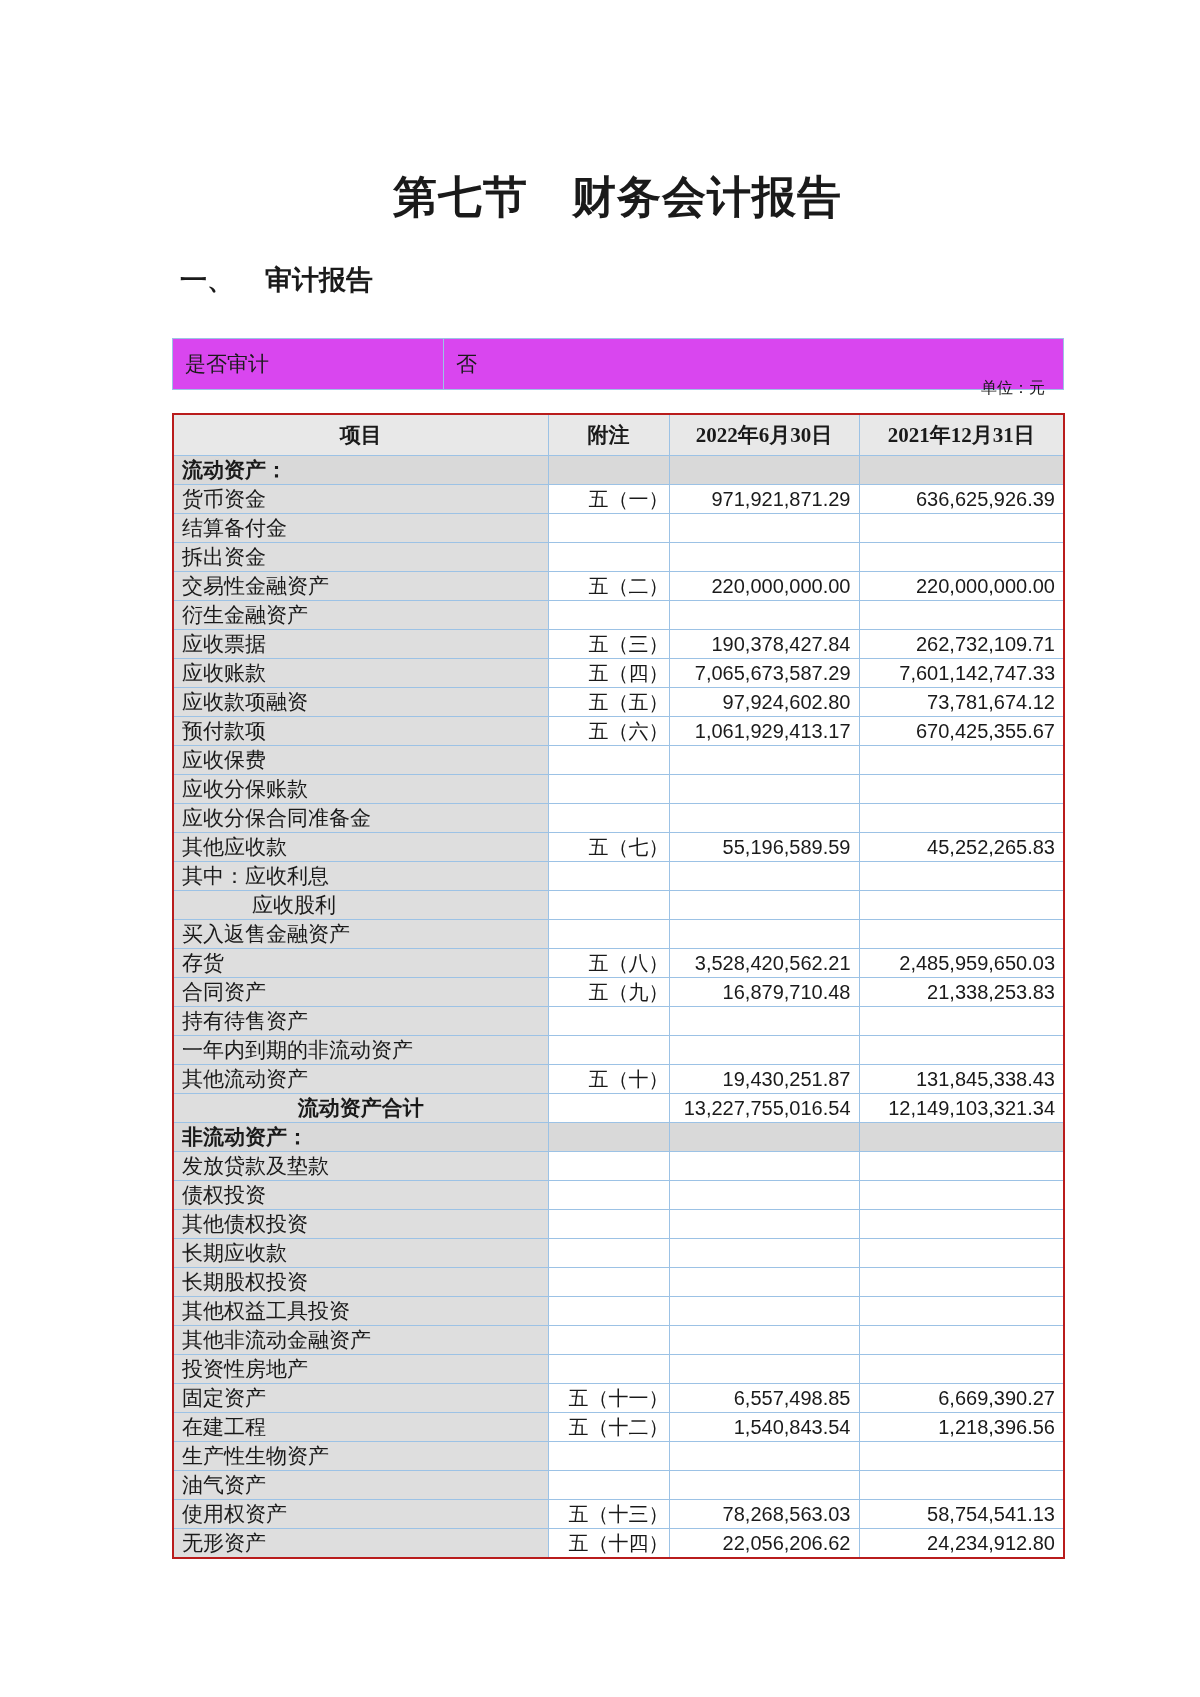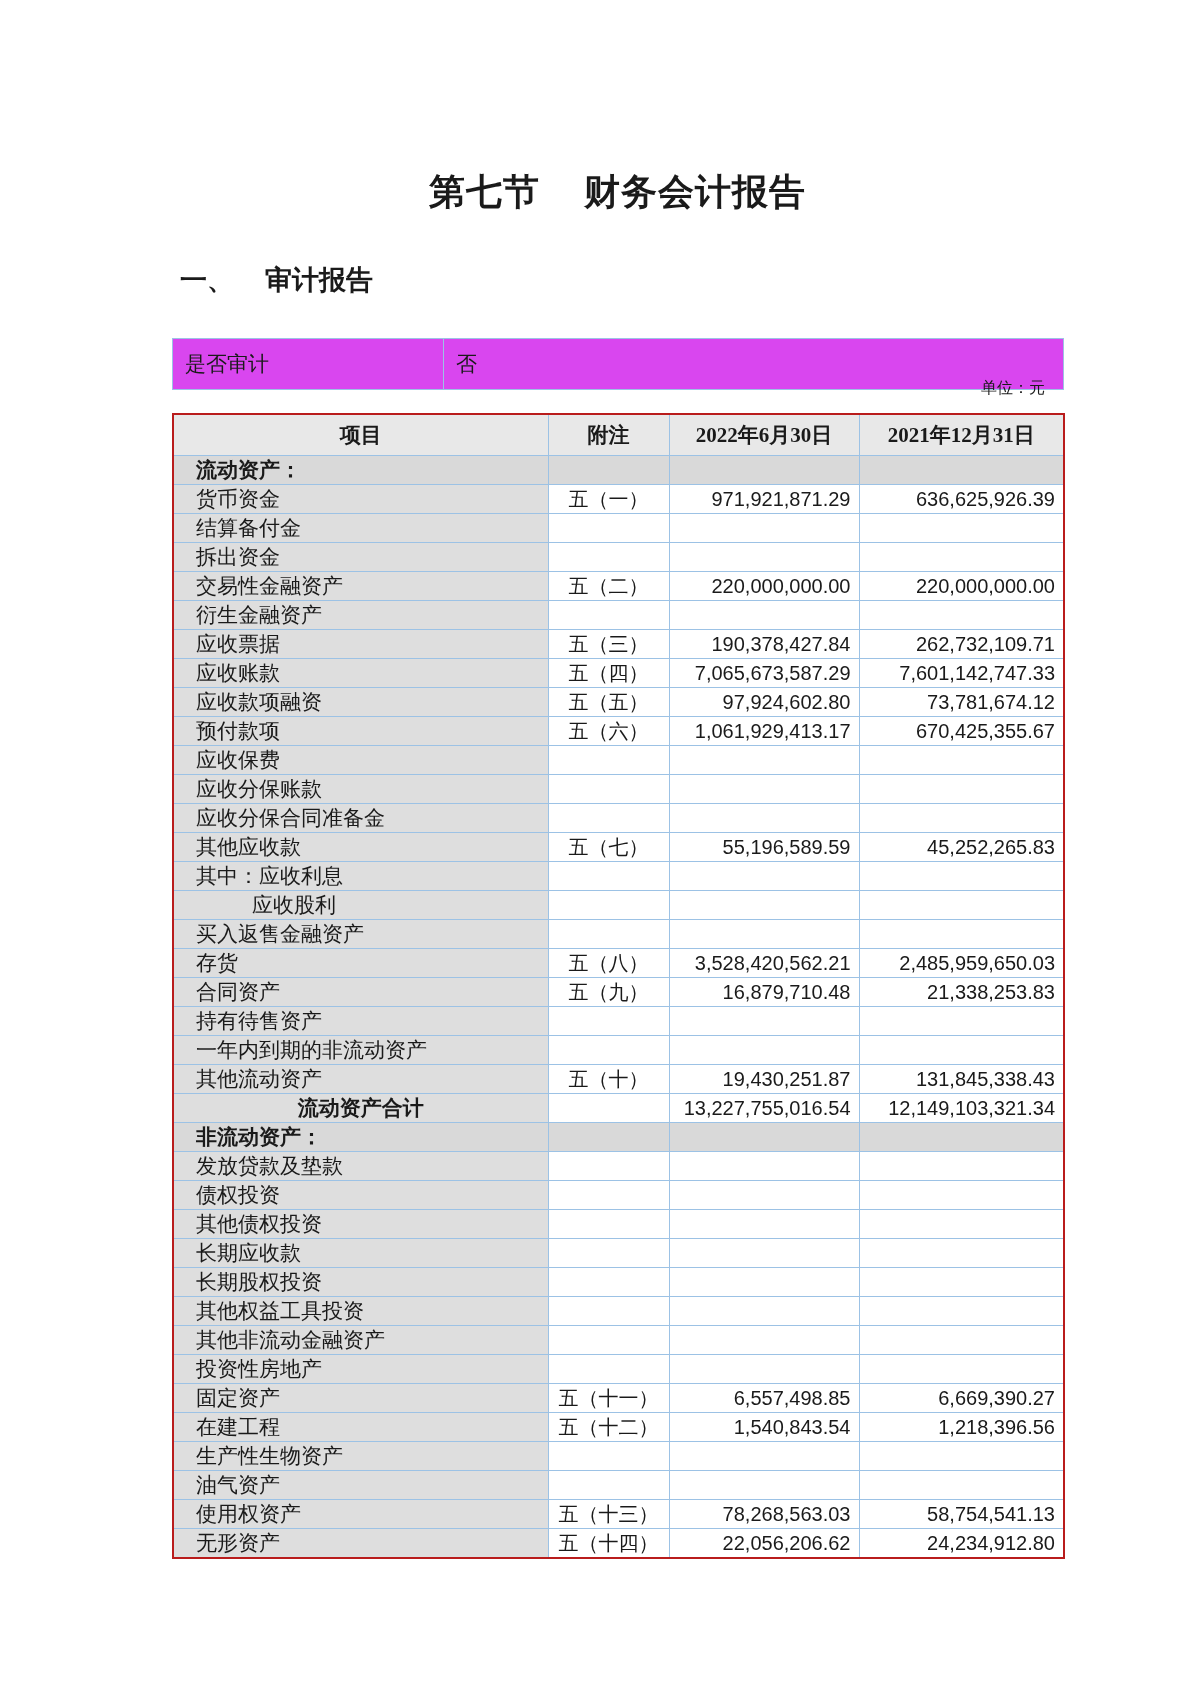--- a/index.html
+++ b/index.html
@@ -2,21 +2,21 @@
 <html><head>
 <meta charset="utf-8">
 <style>
   html,body { margin:0; padding:0; background:#ffffff; }
   .page {
     position:relative; width:1200px; height:1697px; background:#ffffff;
     font-family:"Liberation Serif","DejaVu Serif",serif; color:#1a1a1a; overflow:hidden;
   }
   .doc-title {
     position:absolute; left:172px; top:168px; width:891px; text-align:center;
-    font-family:"Liberation Sans","DejaVu Sans",sans-serif; font-weight:bold; font-size:36px;
+    font-family:"Liberation Sans","DejaVu Sans",sans-serif; font-weight:bold; font-size:44px;
     letter-spacing:1px; white-space:nowrap;
   }
   .doc-title .t-gap { display:inline-block; width:44px; }
   .heading2 {
     position:absolute; left:172px; font-family:"Liberation Sans","DejaVu Sans",sans-serif;
     font-weight:bold; font-size:27px; white-space:nowrap;
   }
   #h-audit { top:262px; }
   #h-statements { top:460px; }
   .heading2 .h-num { display:inline-block; padding-left:8px; width:85px; }
@@ -39,22 +39,22 @@
   }
   .bs-table { position:absolute; left:172px; top:413px; width:891px; border:2px solid #b91c1c; }
   .bs-table th {
     border:1px solid #9CC2E5; background:#E8E8E8; height:40px;
     font-size:21px; font-weight:bold; text-align:center; padding:0; white-space:nowrap;
   }
   .bs-table td {
     border:1px solid #9CC2E5; height:28px; line-height:28px; padding:0;
     font-size:21px; white-space:nowrap; overflow:hidden;
   }
-  .bs-table td.c-item { background:#DEDEDE; padding-left:22px; }
-  .bs-table td.c-note { background:#ffffff; text-align:center; font-size:20px; }
+  .bs-table td.c-item { background:#DEDEDE; padding-left:8px; }
+  .bs-table td.c-note { background:#ffffff; text-align:right; font-size:20px; }
   .bs-table td.c-num {
     background:#ffffff; text-align:right; padding-right:8px;
     font-family:"Liberation Sans","DejaVu Sans",sans-serif; font-size:20px;
   }
   .bs-table tr.row-section td { background:#D9D9D9; font-weight:bold; }
   .bs-table tr.row-total td.c-item { font-weight:bold; text-align:center; padding-left:0; }
   .bs-table tr.row-total td.c-num { font-weight:normal; }
   .bs-table tr.row-sub td.c-item { padding-left:78px; }
 </style>
 </head>

